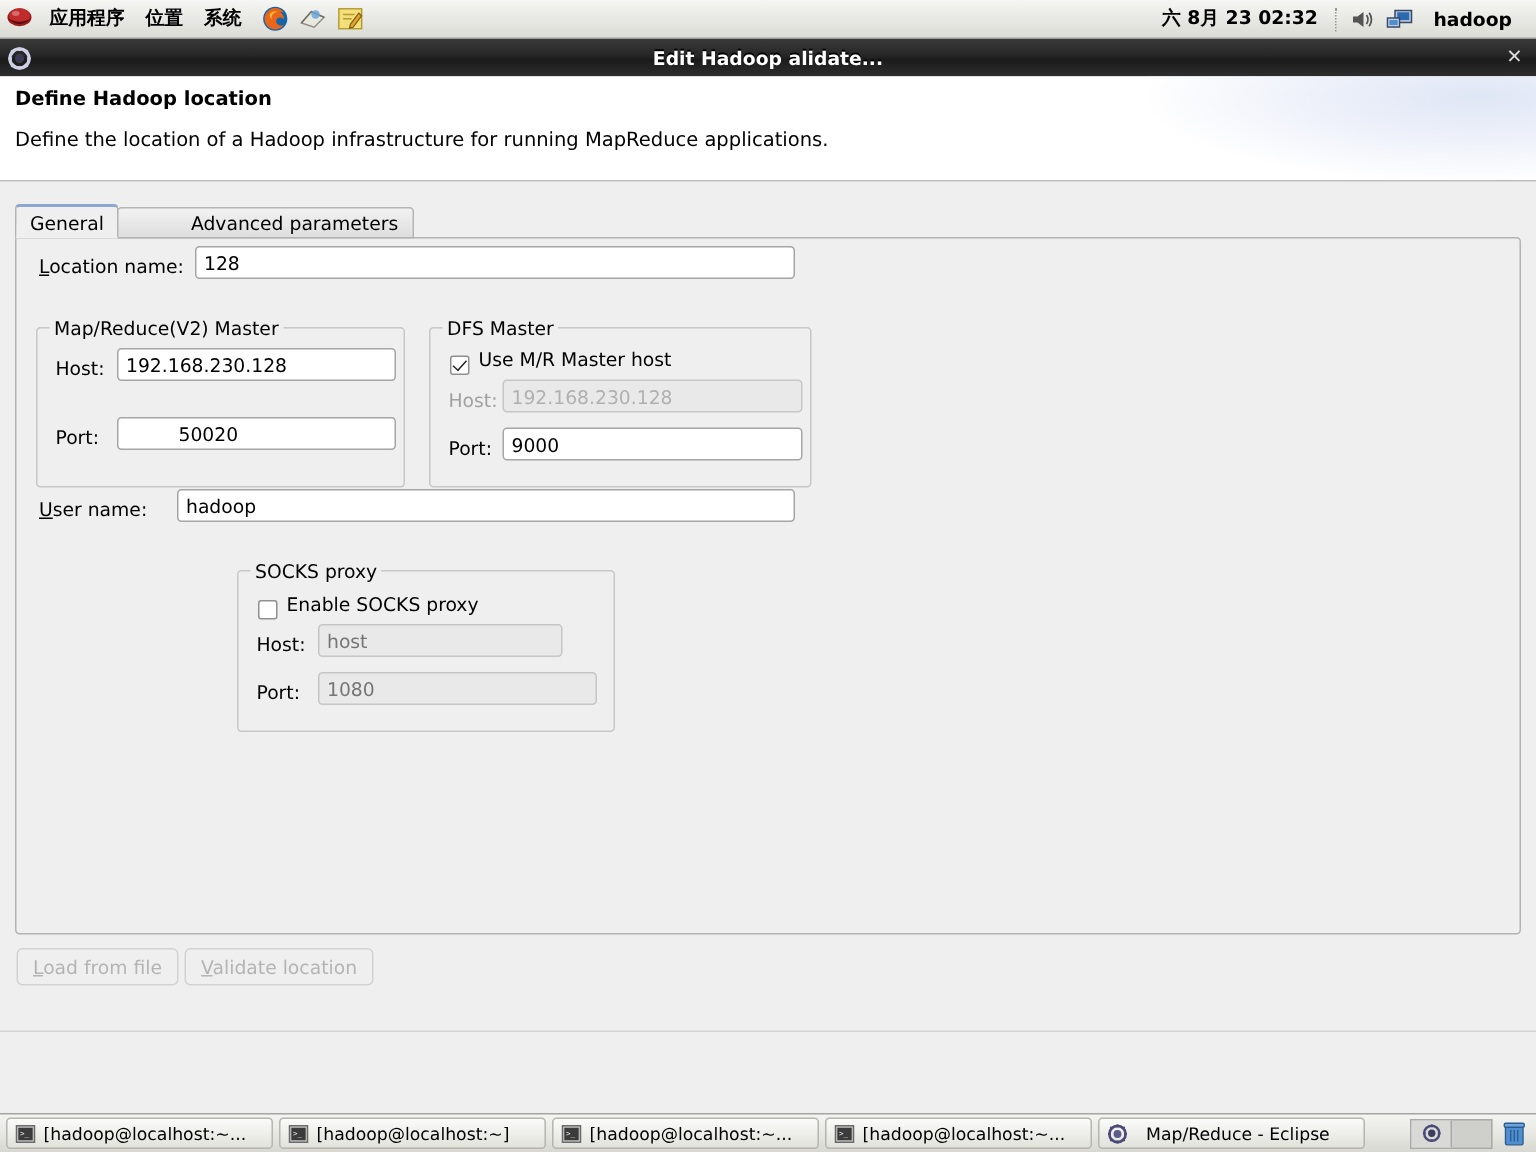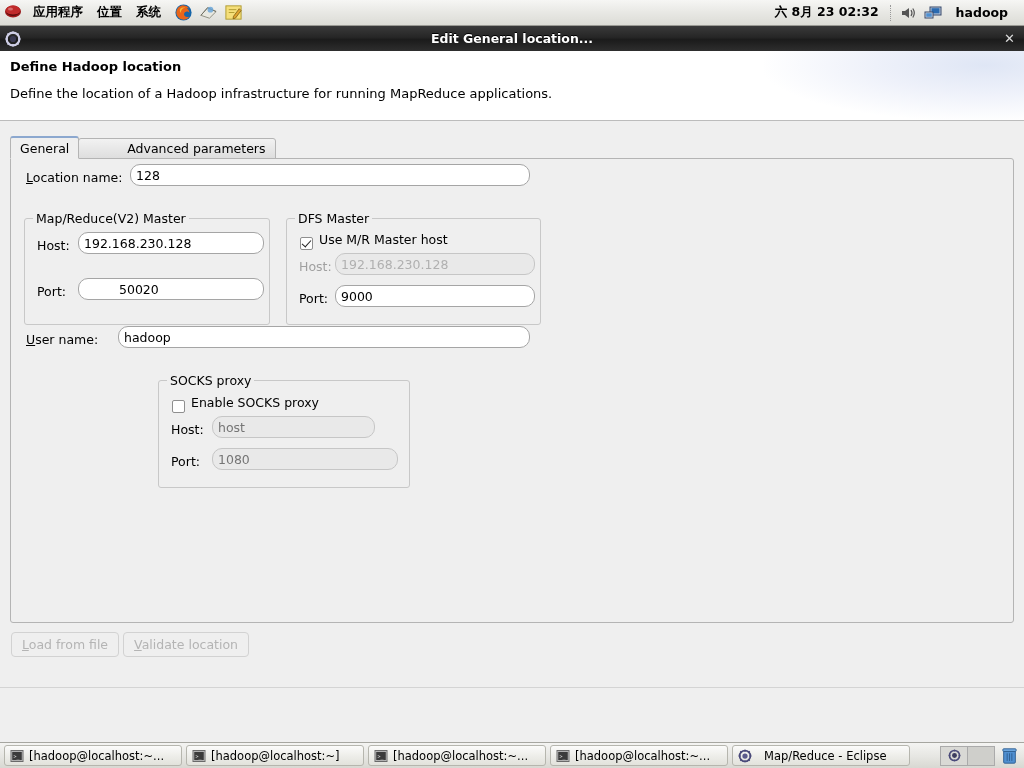--- a/index.html
+++ b/index.html
@@ -187,21 +187,21 @@
     color: #000;
     white-space: nowrap;
   }
   .lbl.disabled { color: #a0a0a0; }
   .mn { text-decoration: underline; }
 
   .field {
     box-sizing: border-box;
     background: #ffffff;
     border: 1px solid #a5a5a5;
-    border-radius: 10px;
+    border-radius: 3px;
     height: 22px;
     line-height: 20px;
     padding: 0 5px;
     font-size: 12.5px;
     color: #000;
     font-family: "DejaVu Sans", "Liberation Sans", sans-serif;
     outline: none;
   }
   .field.disabled {
     background: #e9e9e9;
@@ -457,21 +457,21 @@
             <line x1="8" y1="13" x2="8" y2="15.4"></line>
           <line x1="0.6" y1="8" x2="3" y2="8"></line>
             <line x1="13" y1="8" x2="15.4" y2="8"></line>
           <line x1="2.5" y1="2.5" x2="4.3" y2="4.3"></line>
             <line x1="11.7" y1="11.7" x2="13.5" y2="13.5"></line>
           <line x1="13.5" y1="2.5" x2="11.7" y2="4.3"></line>
             <line x1="4.3" y1="11.7" x2="2.5" y2="13.5"></line>
         </g>
       </svg>
     </span>
-    <span class="tb-title">Edit General location...</span>
+    <span class="tb-title">Edit Hadoop alidate...</span>
     <span class="tb-close">✕</span>
   </div>
 
   <div id="dialog">
 
     <div id="banner">
       <div class="banner-grad"></div>
       <div id="banner-title">Define Hadoop location</div>
       <div id="banner-desc">Define the location of a Hadoop infrastructure for running MapReduce applications.</div>
     </div>

